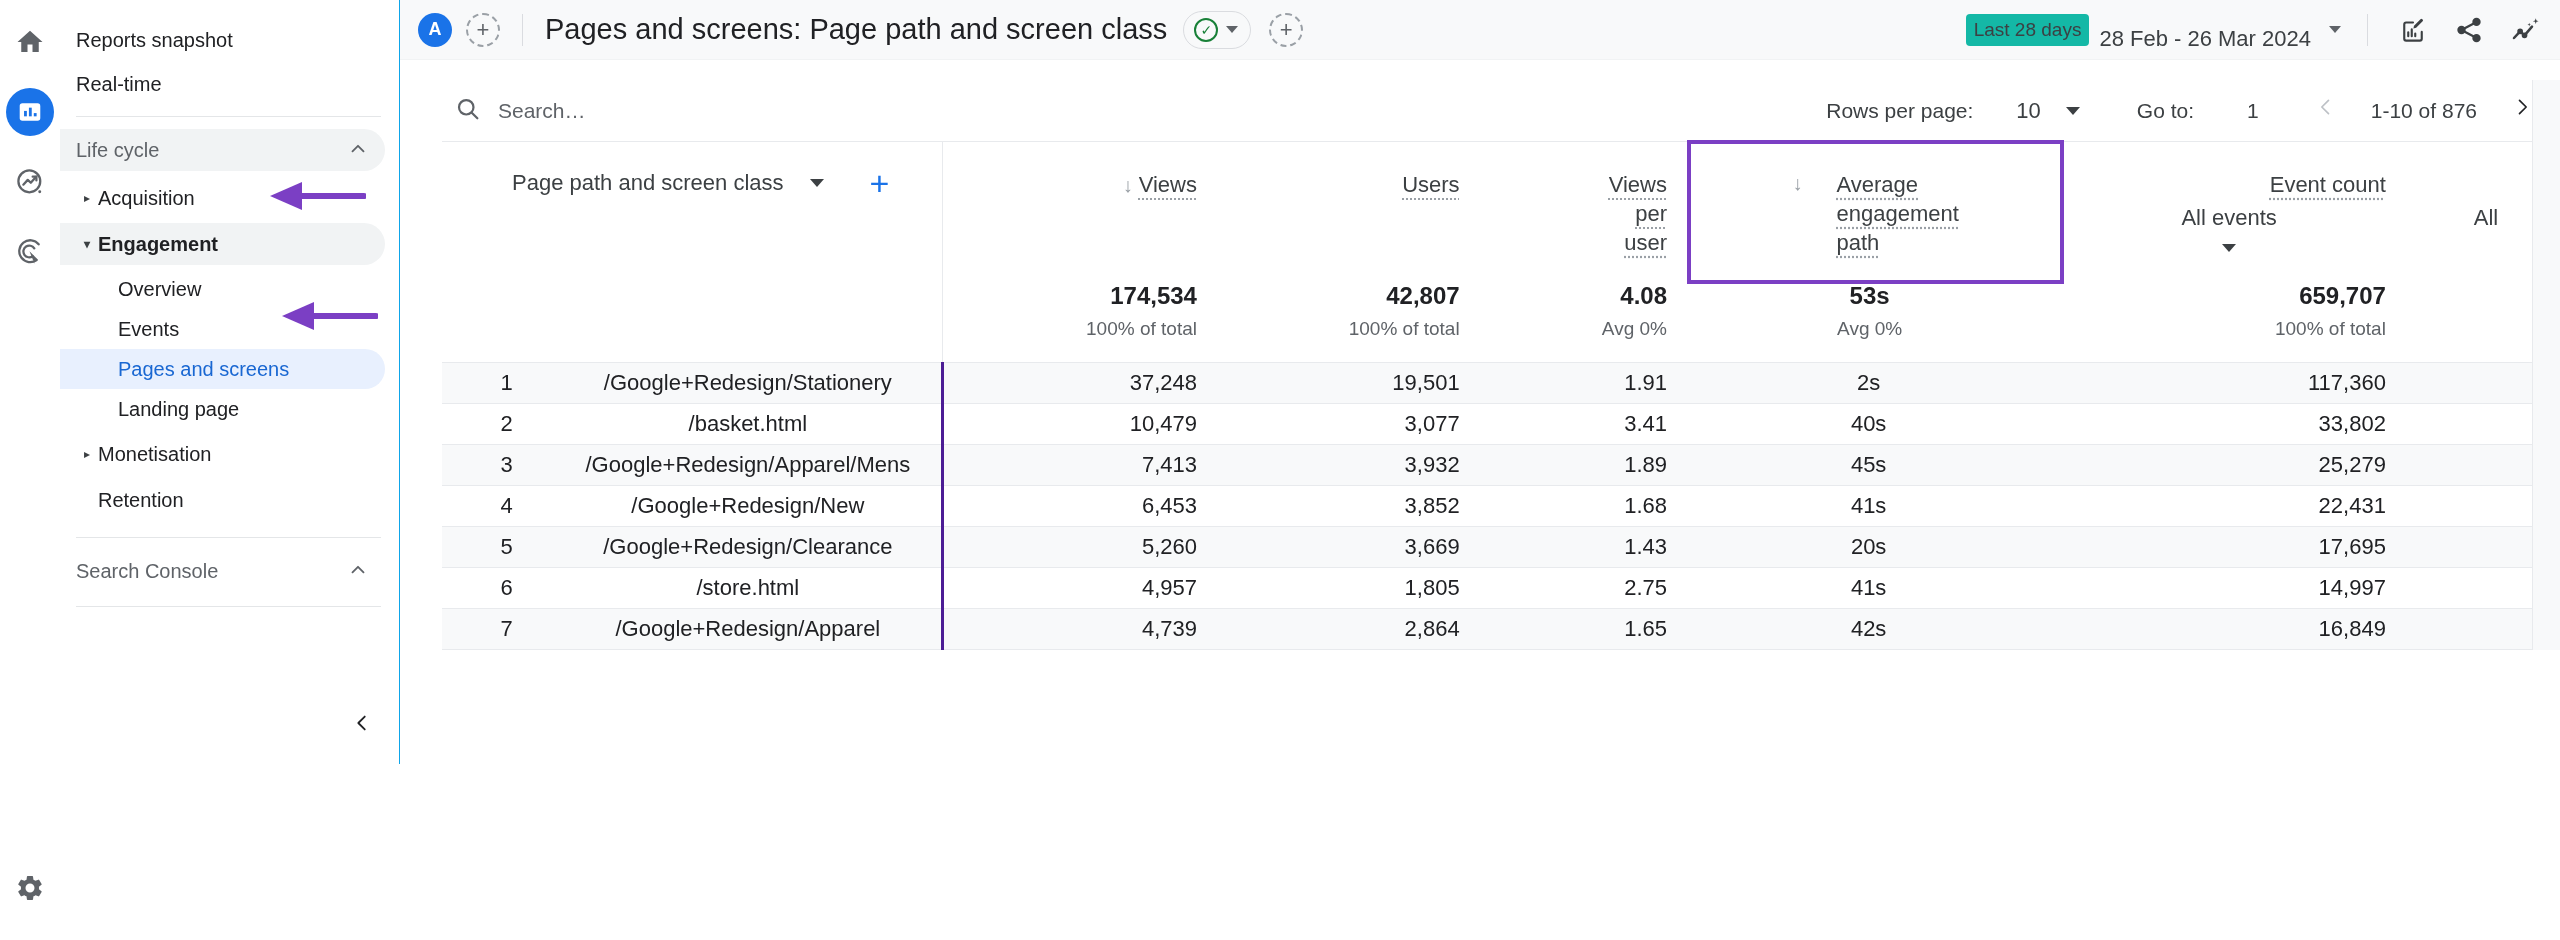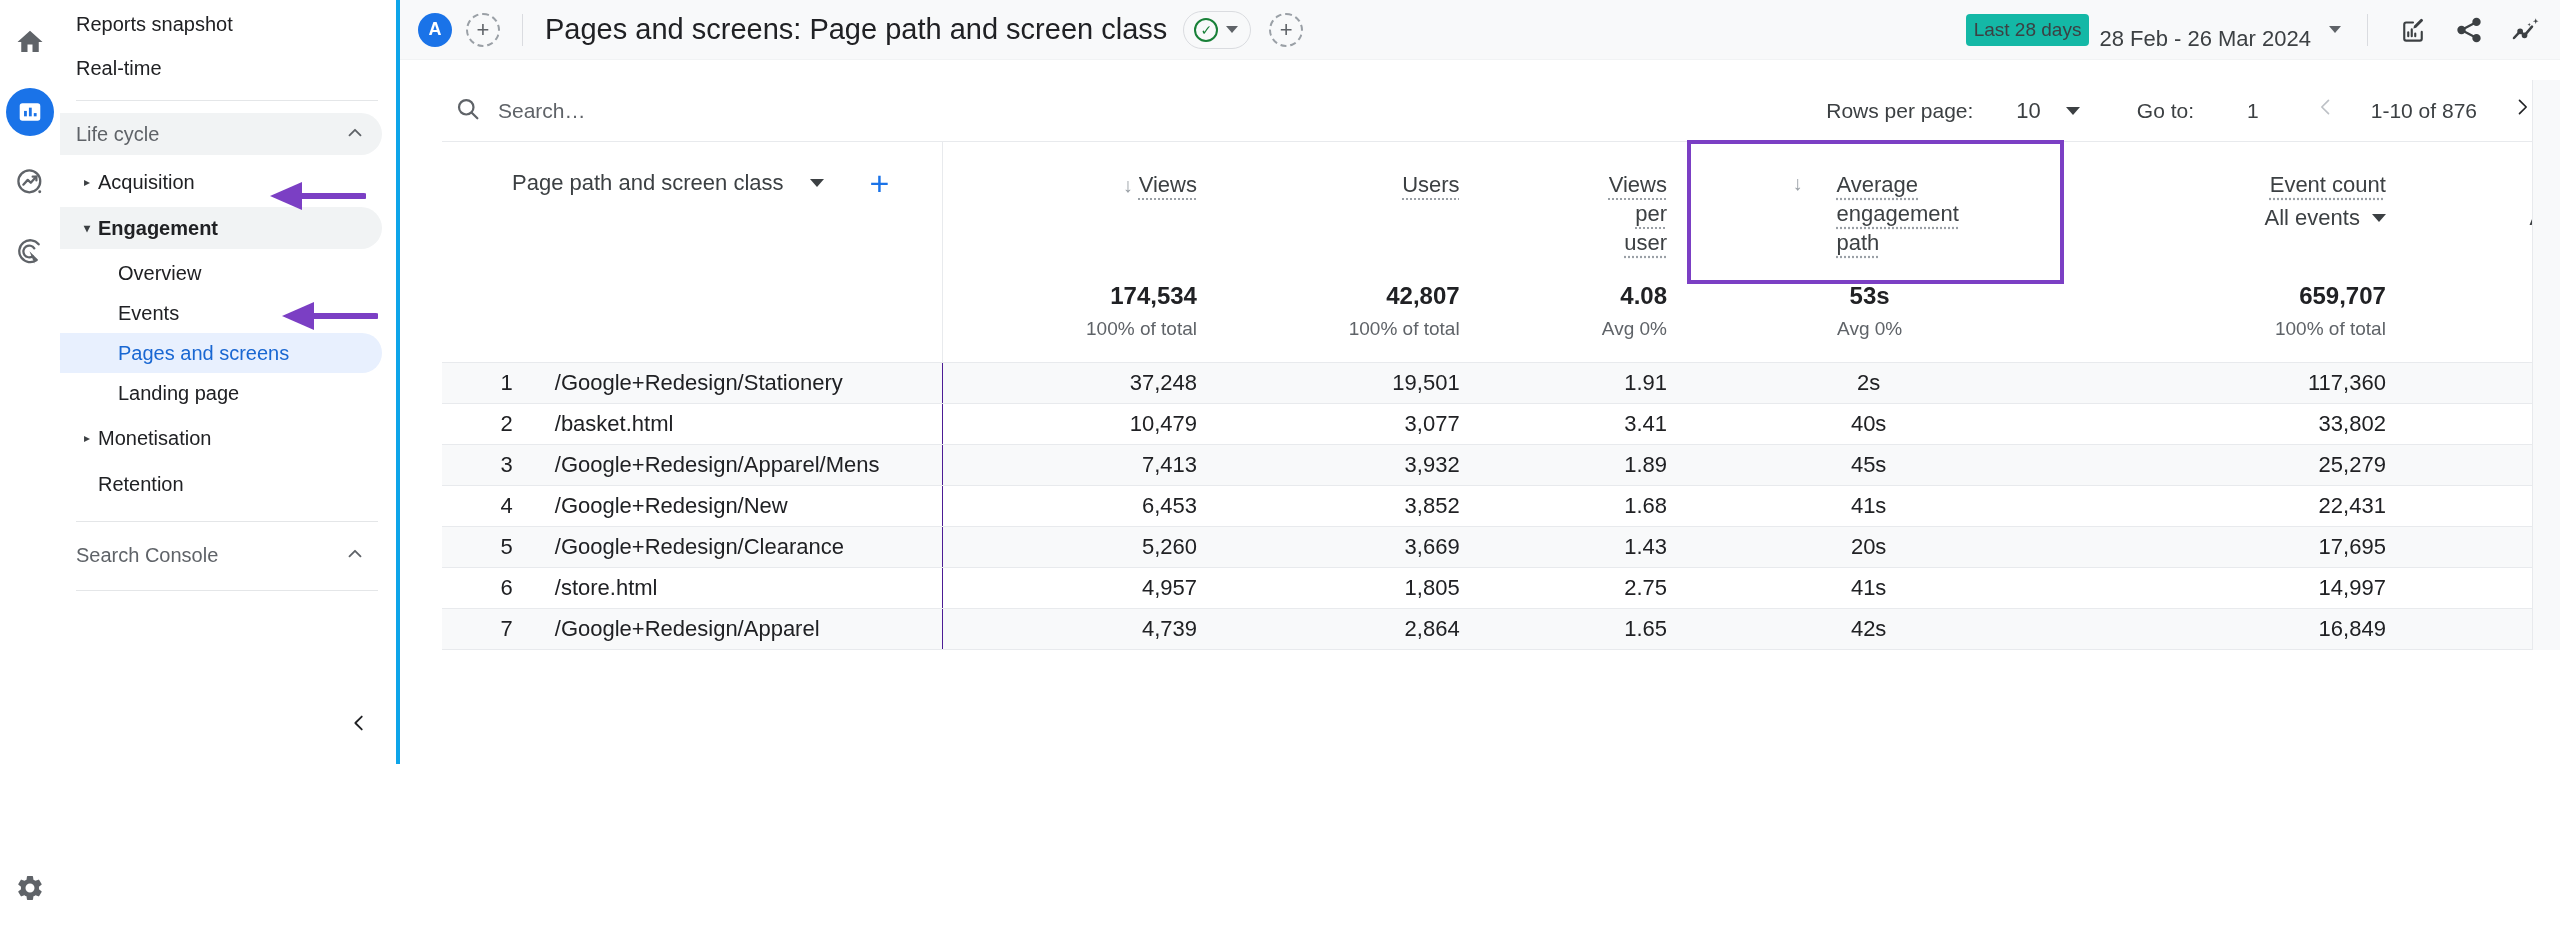--- a/index.html
+++ b/index.html
@@ -26,23 +26,23 @@
     color: #5f6368;
   }
   .rail-icon.active { background: #1a73e8; color: #ffffff; }
   .rail-spacer { flex: 1 1 auto; }
   .rail-bottom { margin-bottom: 28px; }
 
   
   .sidebar {
     width: 340px; flex: 0 0 340px; height: 764px;
     background: #ffffff;
-    border-right: 4px solid #0ea5e9;
+    border-right: 1px solid #0ea5e9;
     position: relative;
-    padding-top: 0px;
+    padding-top: 16px;
   }
   .nav-item {
     height: 40px; display: flex; align-items: center;
     font-size: 20px; color: #202124;
     padding-left: 16px;
     border-radius: 0 20px 20px 0;
     margin-right: 14px;
     white-space: nowrap;
   }
   .nav-divider {
@@ -190,34 +190,34 @@
     line-height: 1.32;
   }
   .met-head .txt { text-decoration: underline; text-decoration-style: dotted; text-underline-offset: 6px; text-decoration-color: #9aa0a6; }
   .met-head .sortarrow { color: #9aa0a6; font-size: 20px; margin-right: 6px; }
   .met-head.highlight {
     outline: 4px solid #7b3fc4; outline-offset: -2px;
     text-align: center; padding-left: 14px; padding-right: 14px;
   }
   .met-head .allevents {
     display: flex; align-items: center; justify-content: flex-end;
-    gap: 12px; margin-top: 4px; color: #3c4043;
+    gap: 12px; margin-top: 4px; color: #3c4043; flex-direction: column;
   }
   .met-head .allevents .c { width:0;height:0;border-left:7px solid transparent;border-right:7px solid transparent;border-top:8px solid #3c4043; }
 
   tr.totals td { padding: 0 22px 22px 10px; text-align: right; border-bottom: 1px solid #e8eaed; }
   tr.totals td.dimcell { border-right: 1px solid #e8eaed; }
   .tot-num { font-size: 24px; color: #202124; font-weight: bold; }
   .tot-sub { font-size: 19px; color: #5f6368; margin-top: 8px; }
   tr.totals td.hl { text-align: center; }
 
   tr.datarow td { height: 41px; font-size: 22px; color: #202124; border-bottom: 1px solid #e8eaed; }
   tr.datarow.alt td { background: #f8f9fa; }
   td.rank { text-align: right; padding-right: 26px; color: #202124; width: 70px; }
-  td.dim { padding-left: 16px; border-right: 1px solid #4c1d95; }
+  td.dim { padding-left: 16px; border-right: 3px solid #4c1d95; text-align: center; }
   td.num { text-align: right; padding-right: 22px; }
   td.num.hl { text-align: center; padding-right: 14px; }
   .rightfade {
     position: absolute; top: 0; right: 0; width: 28px; height: 100%;
     background: #f8f9fa; border-left: 1px solid #e8eaed;
   }
 </style>
 </head>
 <body>
 

